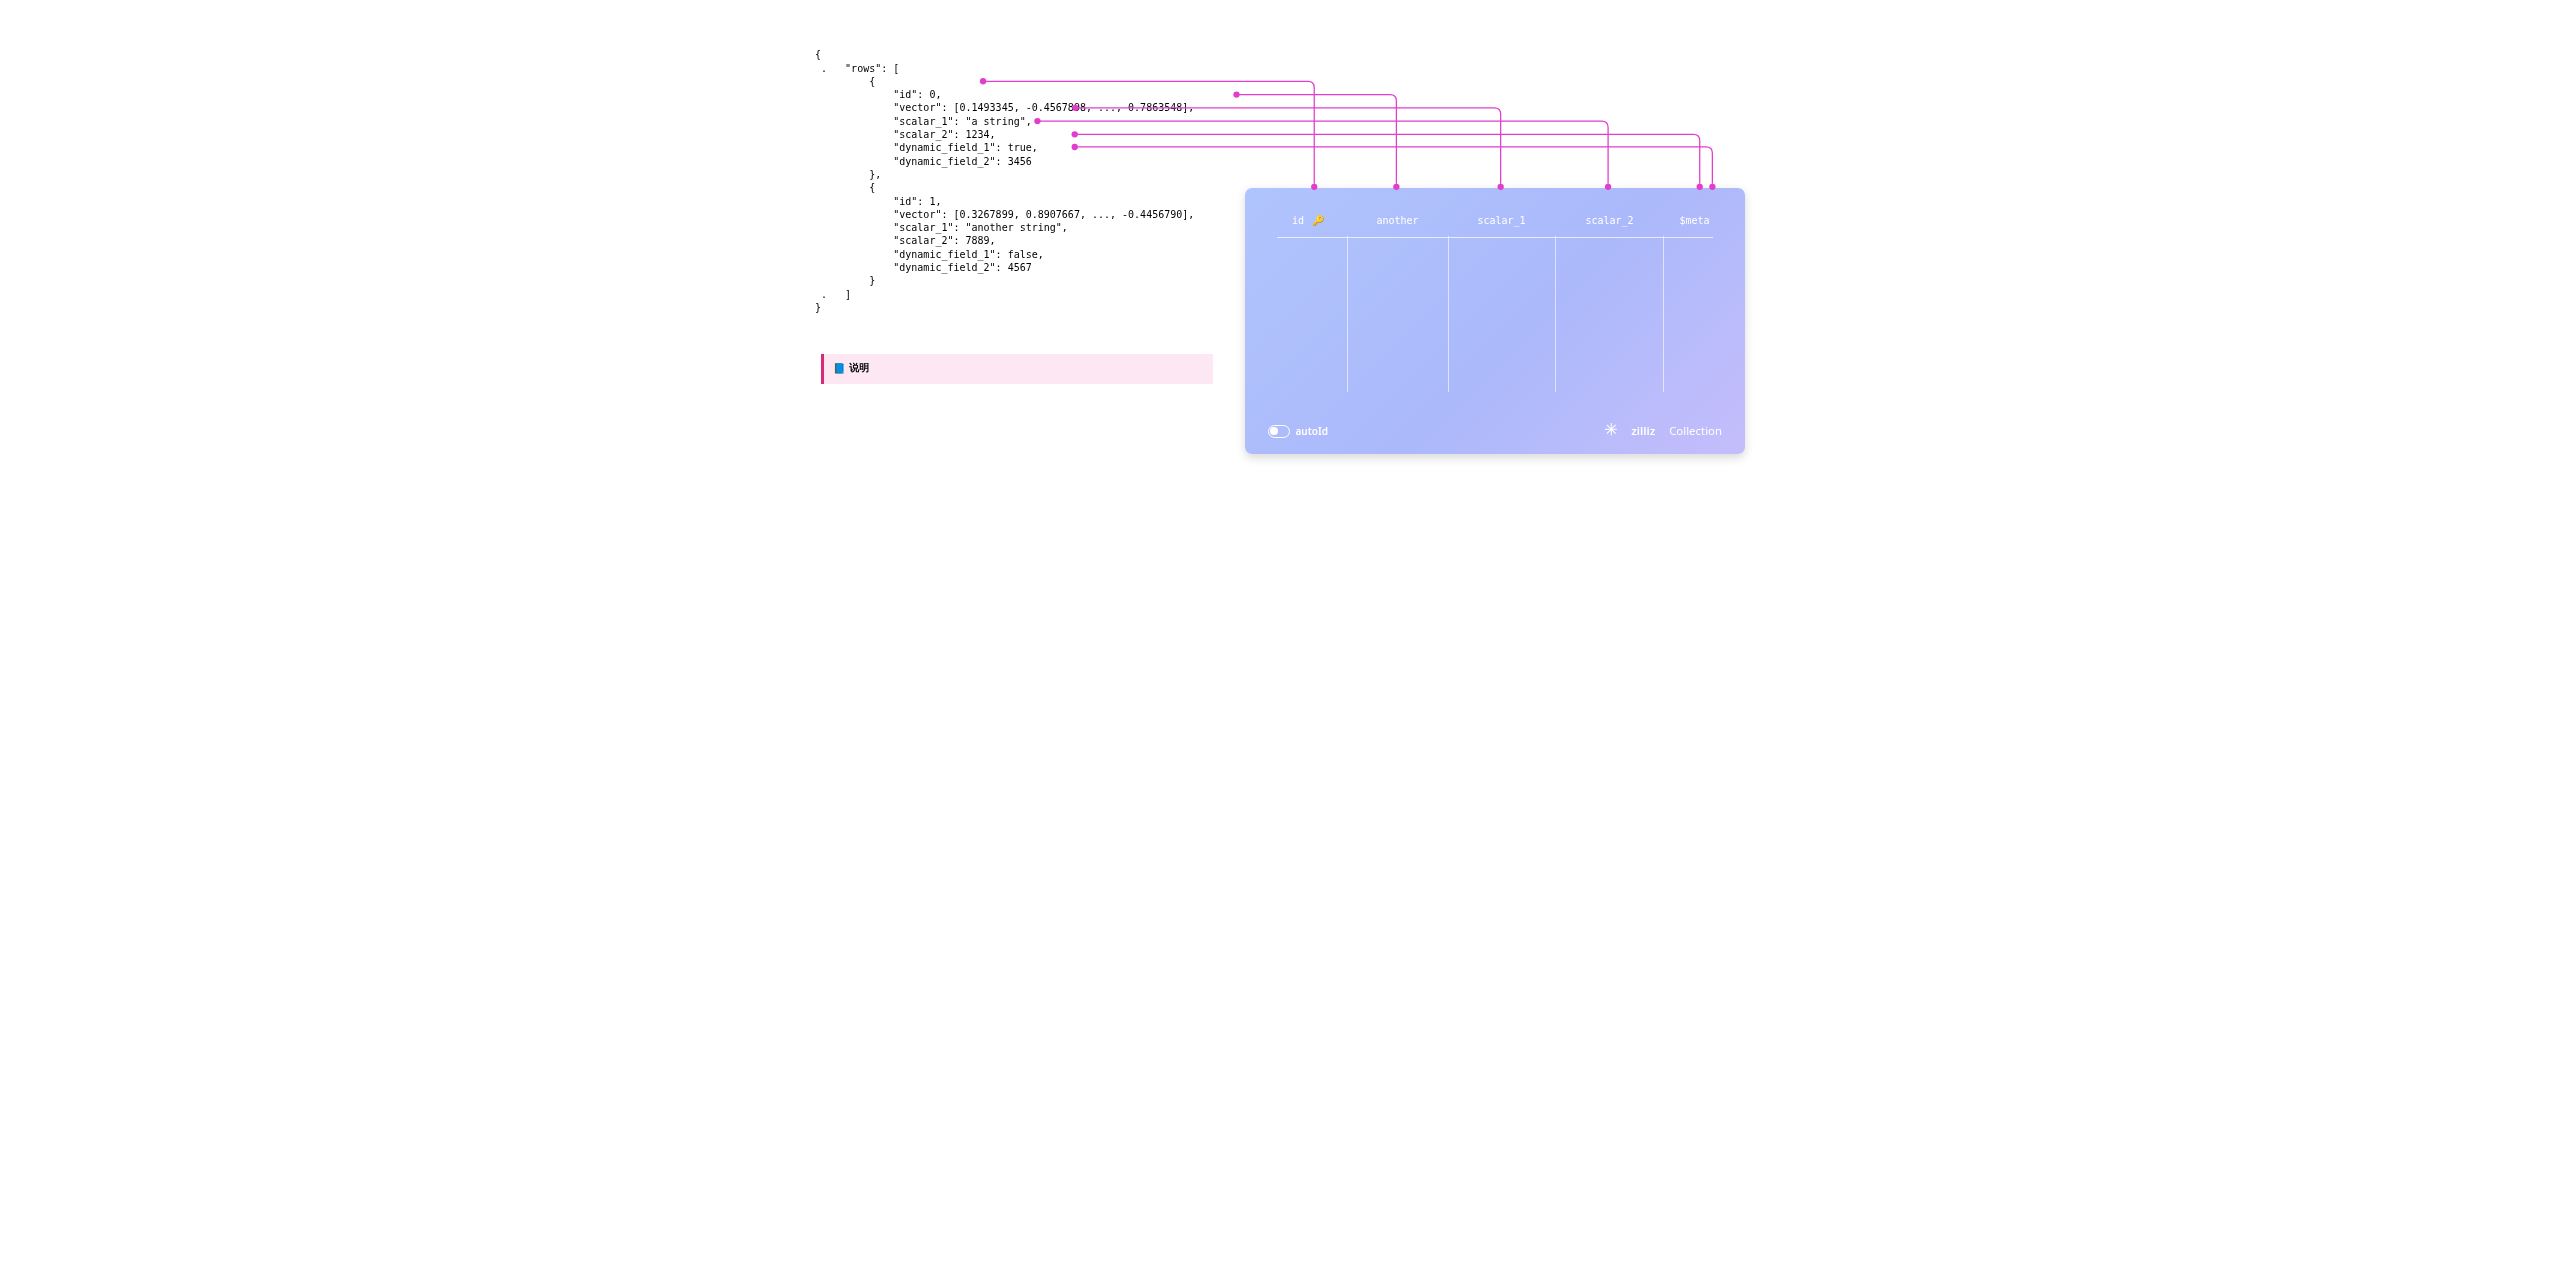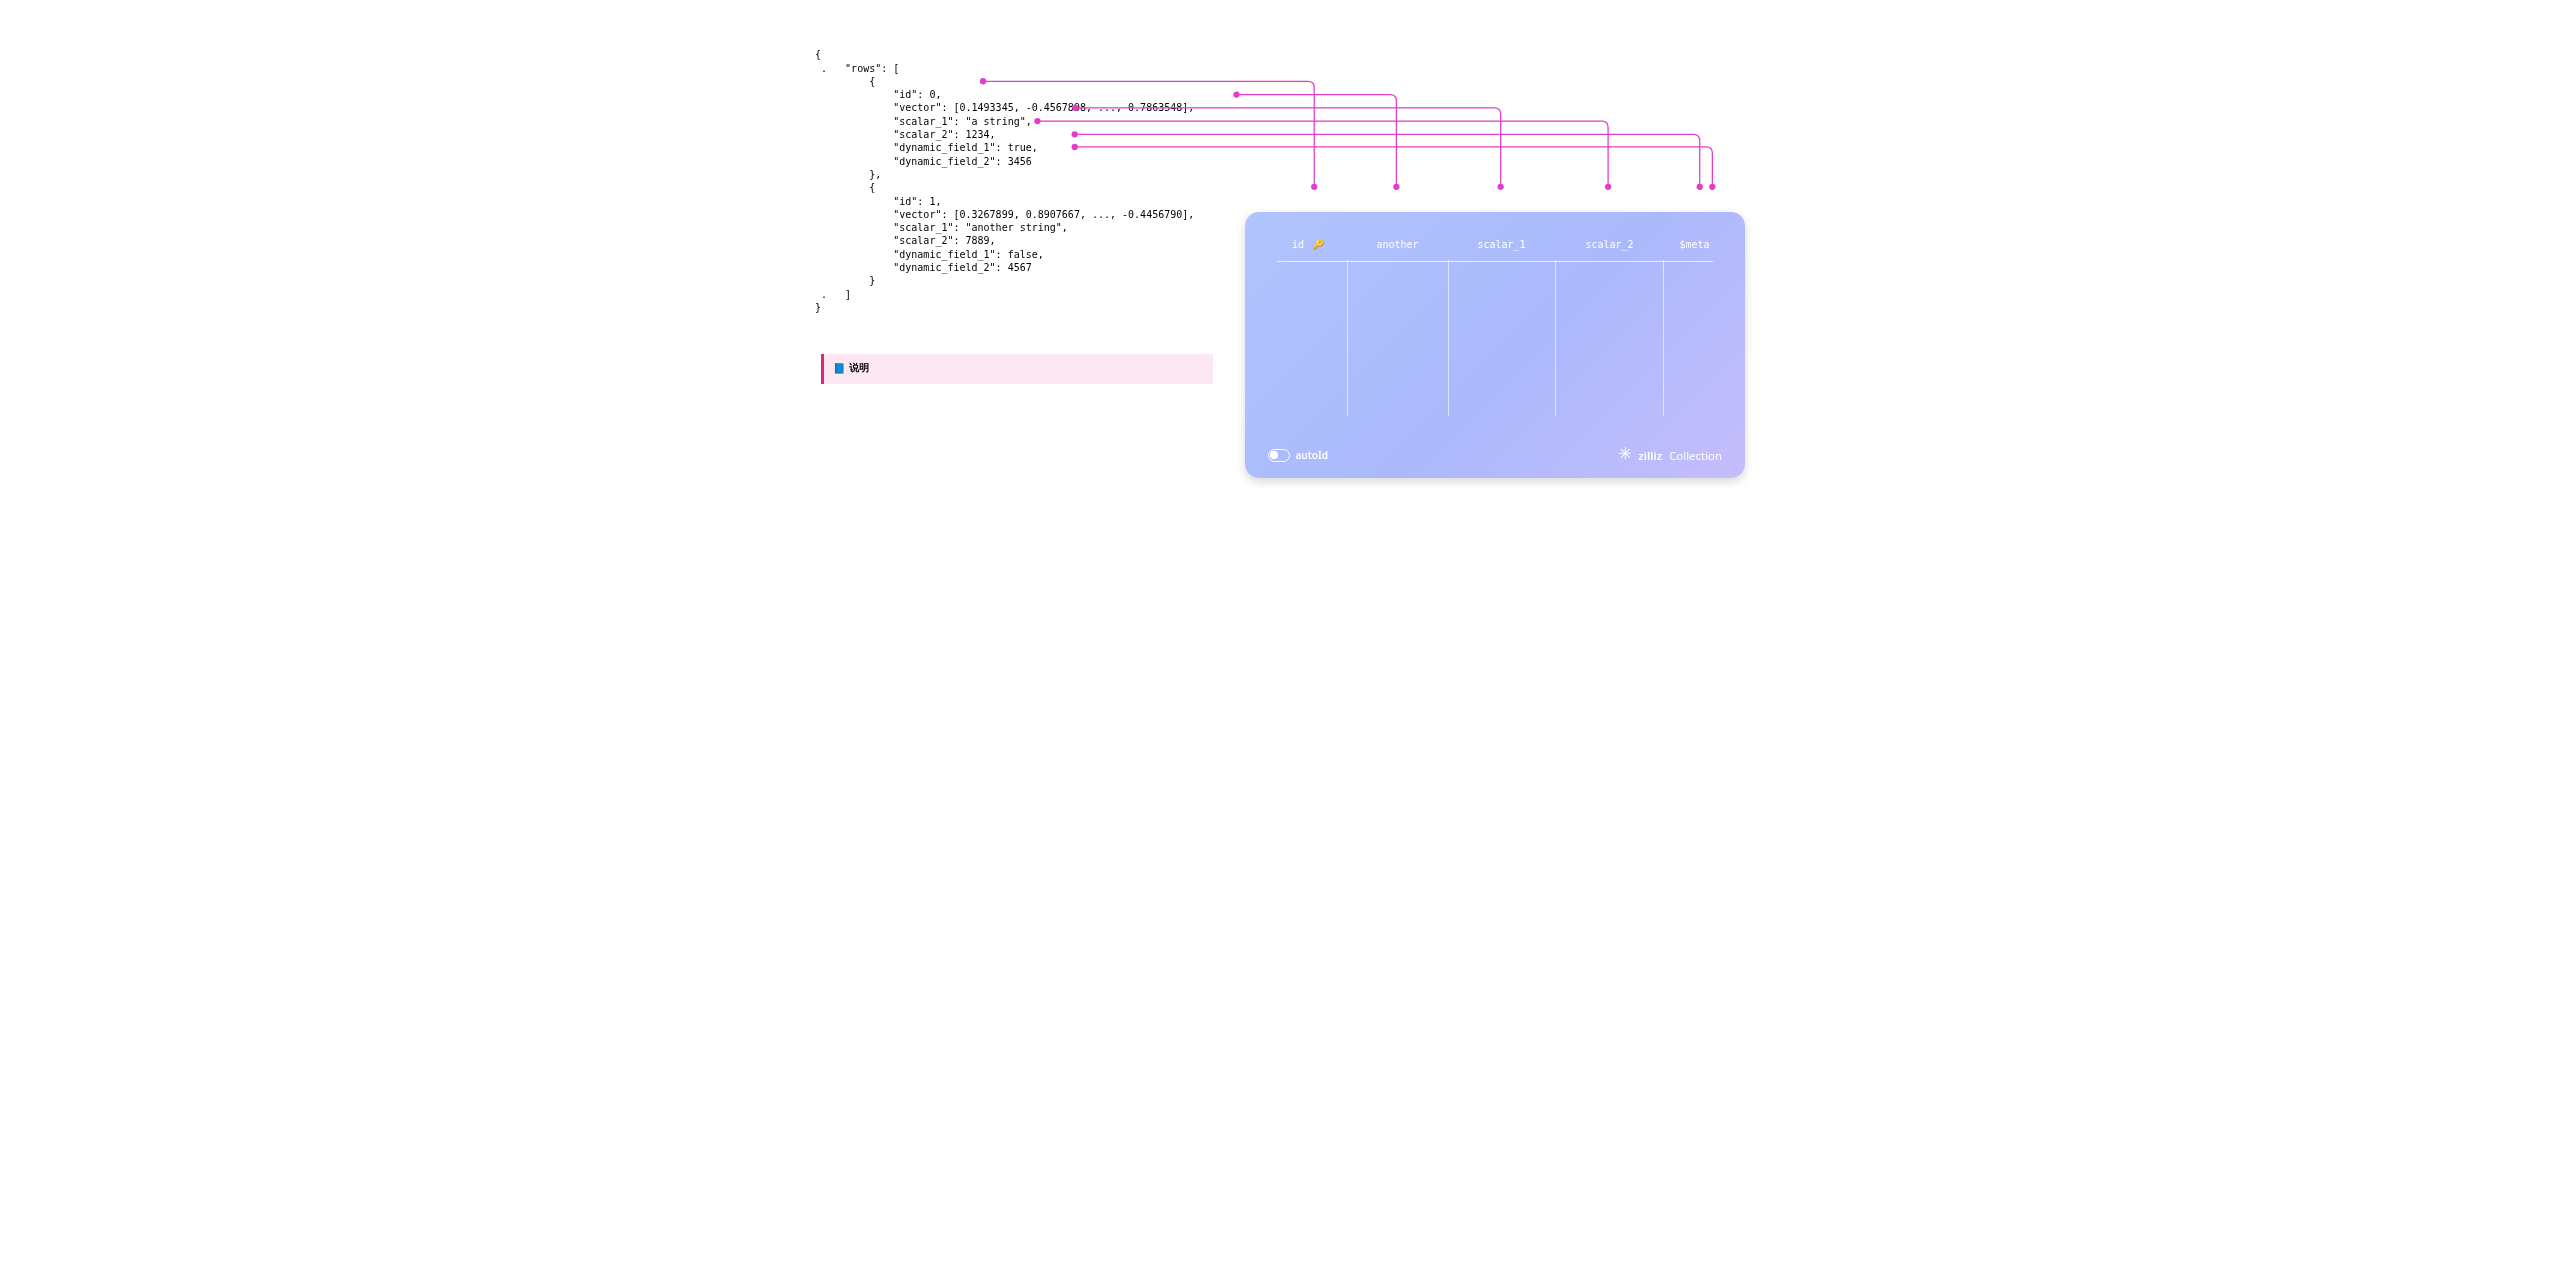--- a/index.html
+++ b/index.html
@@ -2,32 +2,32 @@
 <html style="font-size:10px"><head>
 <meta charset="utf-8">
 <style>
 html,body{margin:0;padding:0;background:#fff;font-family:system-ui,-apple-system,sans-serif}
 .canvas{position:relative;width:984px;height:488px;margin:0 auto}
 .code{position:absolute;left:19px;top:35px;font-family:Menlo,Consolas,monospace;font-size:10px;line-height:13.3px;white-space:pre;color:#000}
 .info{position:absolute;left:25px;top:354px;width:392px;background:#FCE7F3;border-left:3.8px solid #DB2777;padding:6.3px 8.9px 8.9px 8.9px;box-sizing:border-box}
 .info-title{font-weight:700;font-size:10px;display:flex;align-items:center;gap:3.8px}
 .info ul{margin:3.8px 0 0 0;padding-left:14px}
 .info li{font-size:9.5px;line-height:1.5;margin-bottom:1.3px}
-.card{position:absolute;left:449px;top:212px;width:500px;height:266px;border-radius:14px;background:linear-gradient(135deg,#B0C4FD 0%,#ABB9FB 55%,#C5BDFB 100%);box-shadow:0 3.8px 10px rgba(0,0,0,0.15)}
+.card{position:absolute;left:449px;top:188px;width:500px;height:266px;border-radius:7px;background:linear-gradient(135deg,#B0C4FD 0%,#ABB9FB 55%,#C5BDFB 100%);box-shadow:0 3.8px 10px rgba(0,0,0,0.15)}
 .cols{position:absolute;top:26.6px;left:32px;right:32px;height:177px}
 .col{position:absolute;top:0;text-align:center;color:#fff;font-family:Menlo,Consolas,monospace;font-size:10px}
 .col-header{height:21.5px;line-height:12.6px}
 .col-sep{position:absolute;top:21.5px;bottom:0;width:0.6px;background:rgba(255,255,255,0.6)}
 .hrule{position:absolute;left:32px;right:32px;top:49px;border-top:0.6px solid rgba(255,255,255,0.7)}
 .key-icon{display:inline-block;margin-left:2.5px}
 .footer{position:absolute;left:23px;right:23px;bottom:15px;display:flex;justify-content:space-between;align-items:center;color:#fff;font-weight:600}
 .autoid{display:flex;align-items:center;gap:6px;font-size:10px}
 .toggle{width:21.5px;height:12.6px;border:1.3px solid #fff;border-radius:7.6px;display:flex;align-items:center;padding:0 1.3px;box-sizing:border-box}
 .toggle-knob{width:7.6px;height:7.6px;border-radius:50%;background:#fff}
-.brand{display:flex;align-items:center;gap:7px;font-size:11.4px}
+.brand{display:flex;align-items:flex-start;gap:14px;font-size:11.4px}
 .spark{display:inline-block}
 .conn{position:absolute;left:0;top:0;width:984px;height:488px;pointer-events:none}
 .conn path{stroke:#E23DCB;stroke-width:2;fill:none}
 .conn circle{fill:#E23DCB}
 </style>
 </head>
 <body>
 
 <div class="canvas">
 

